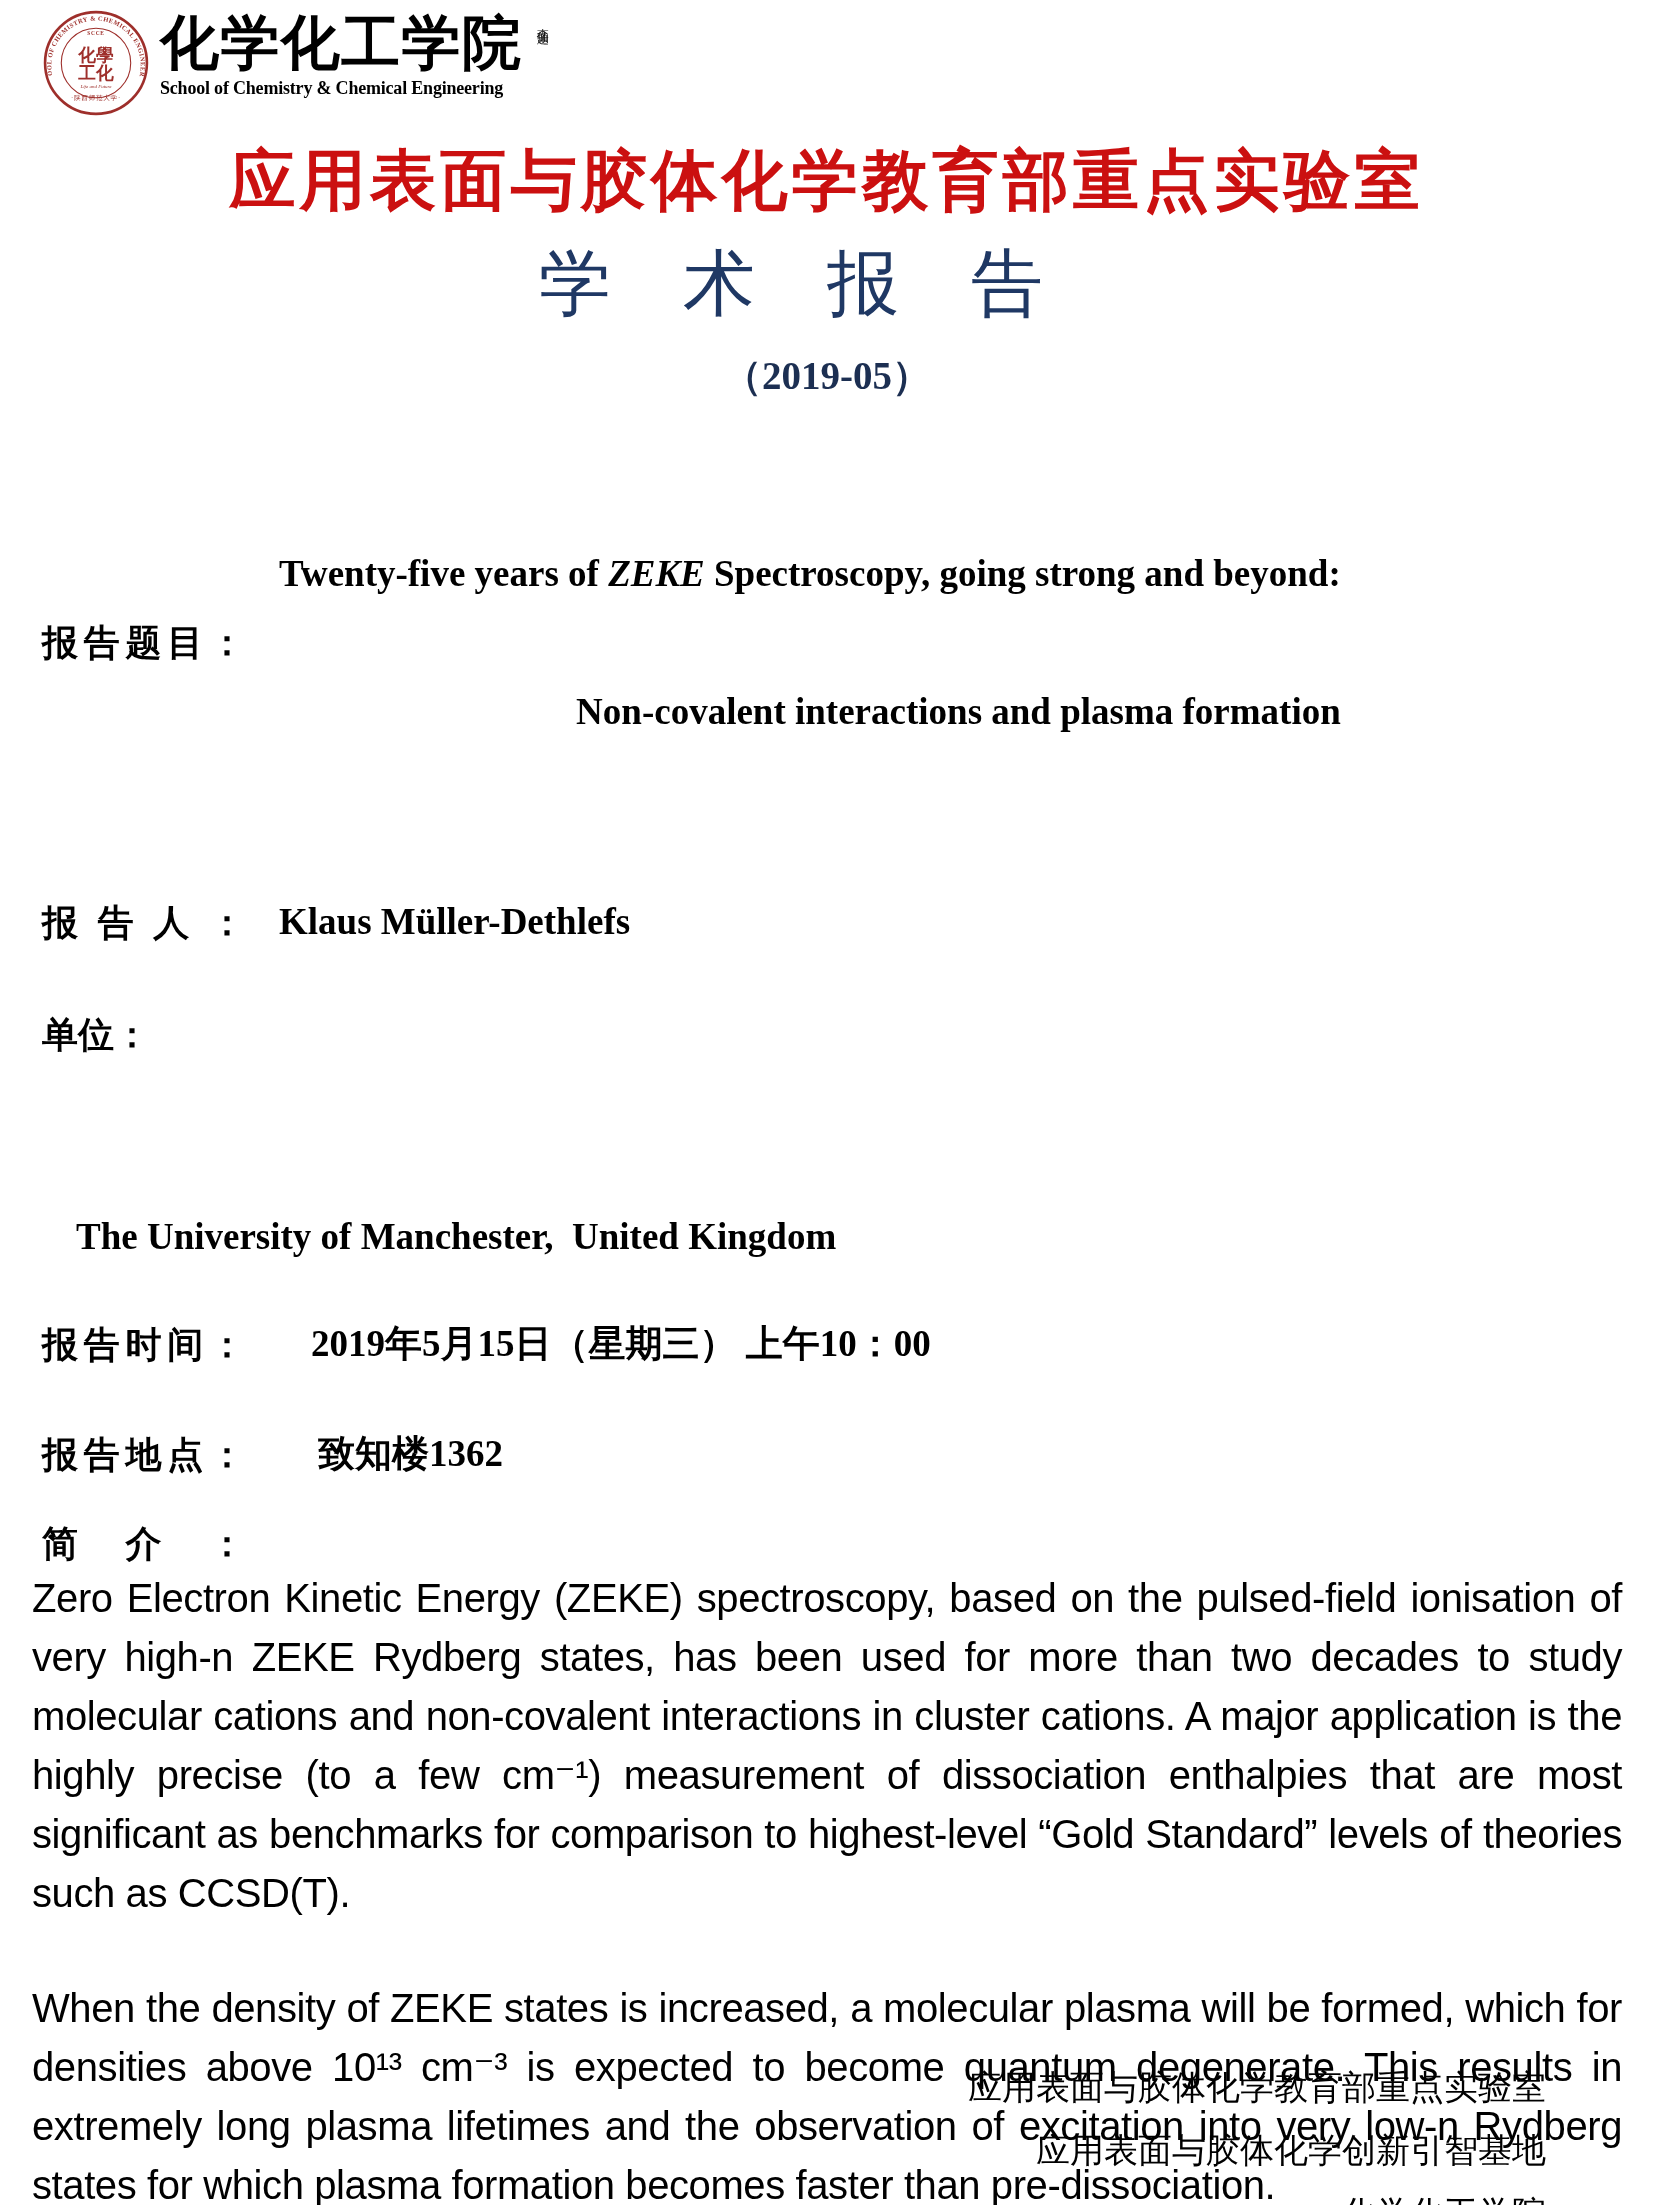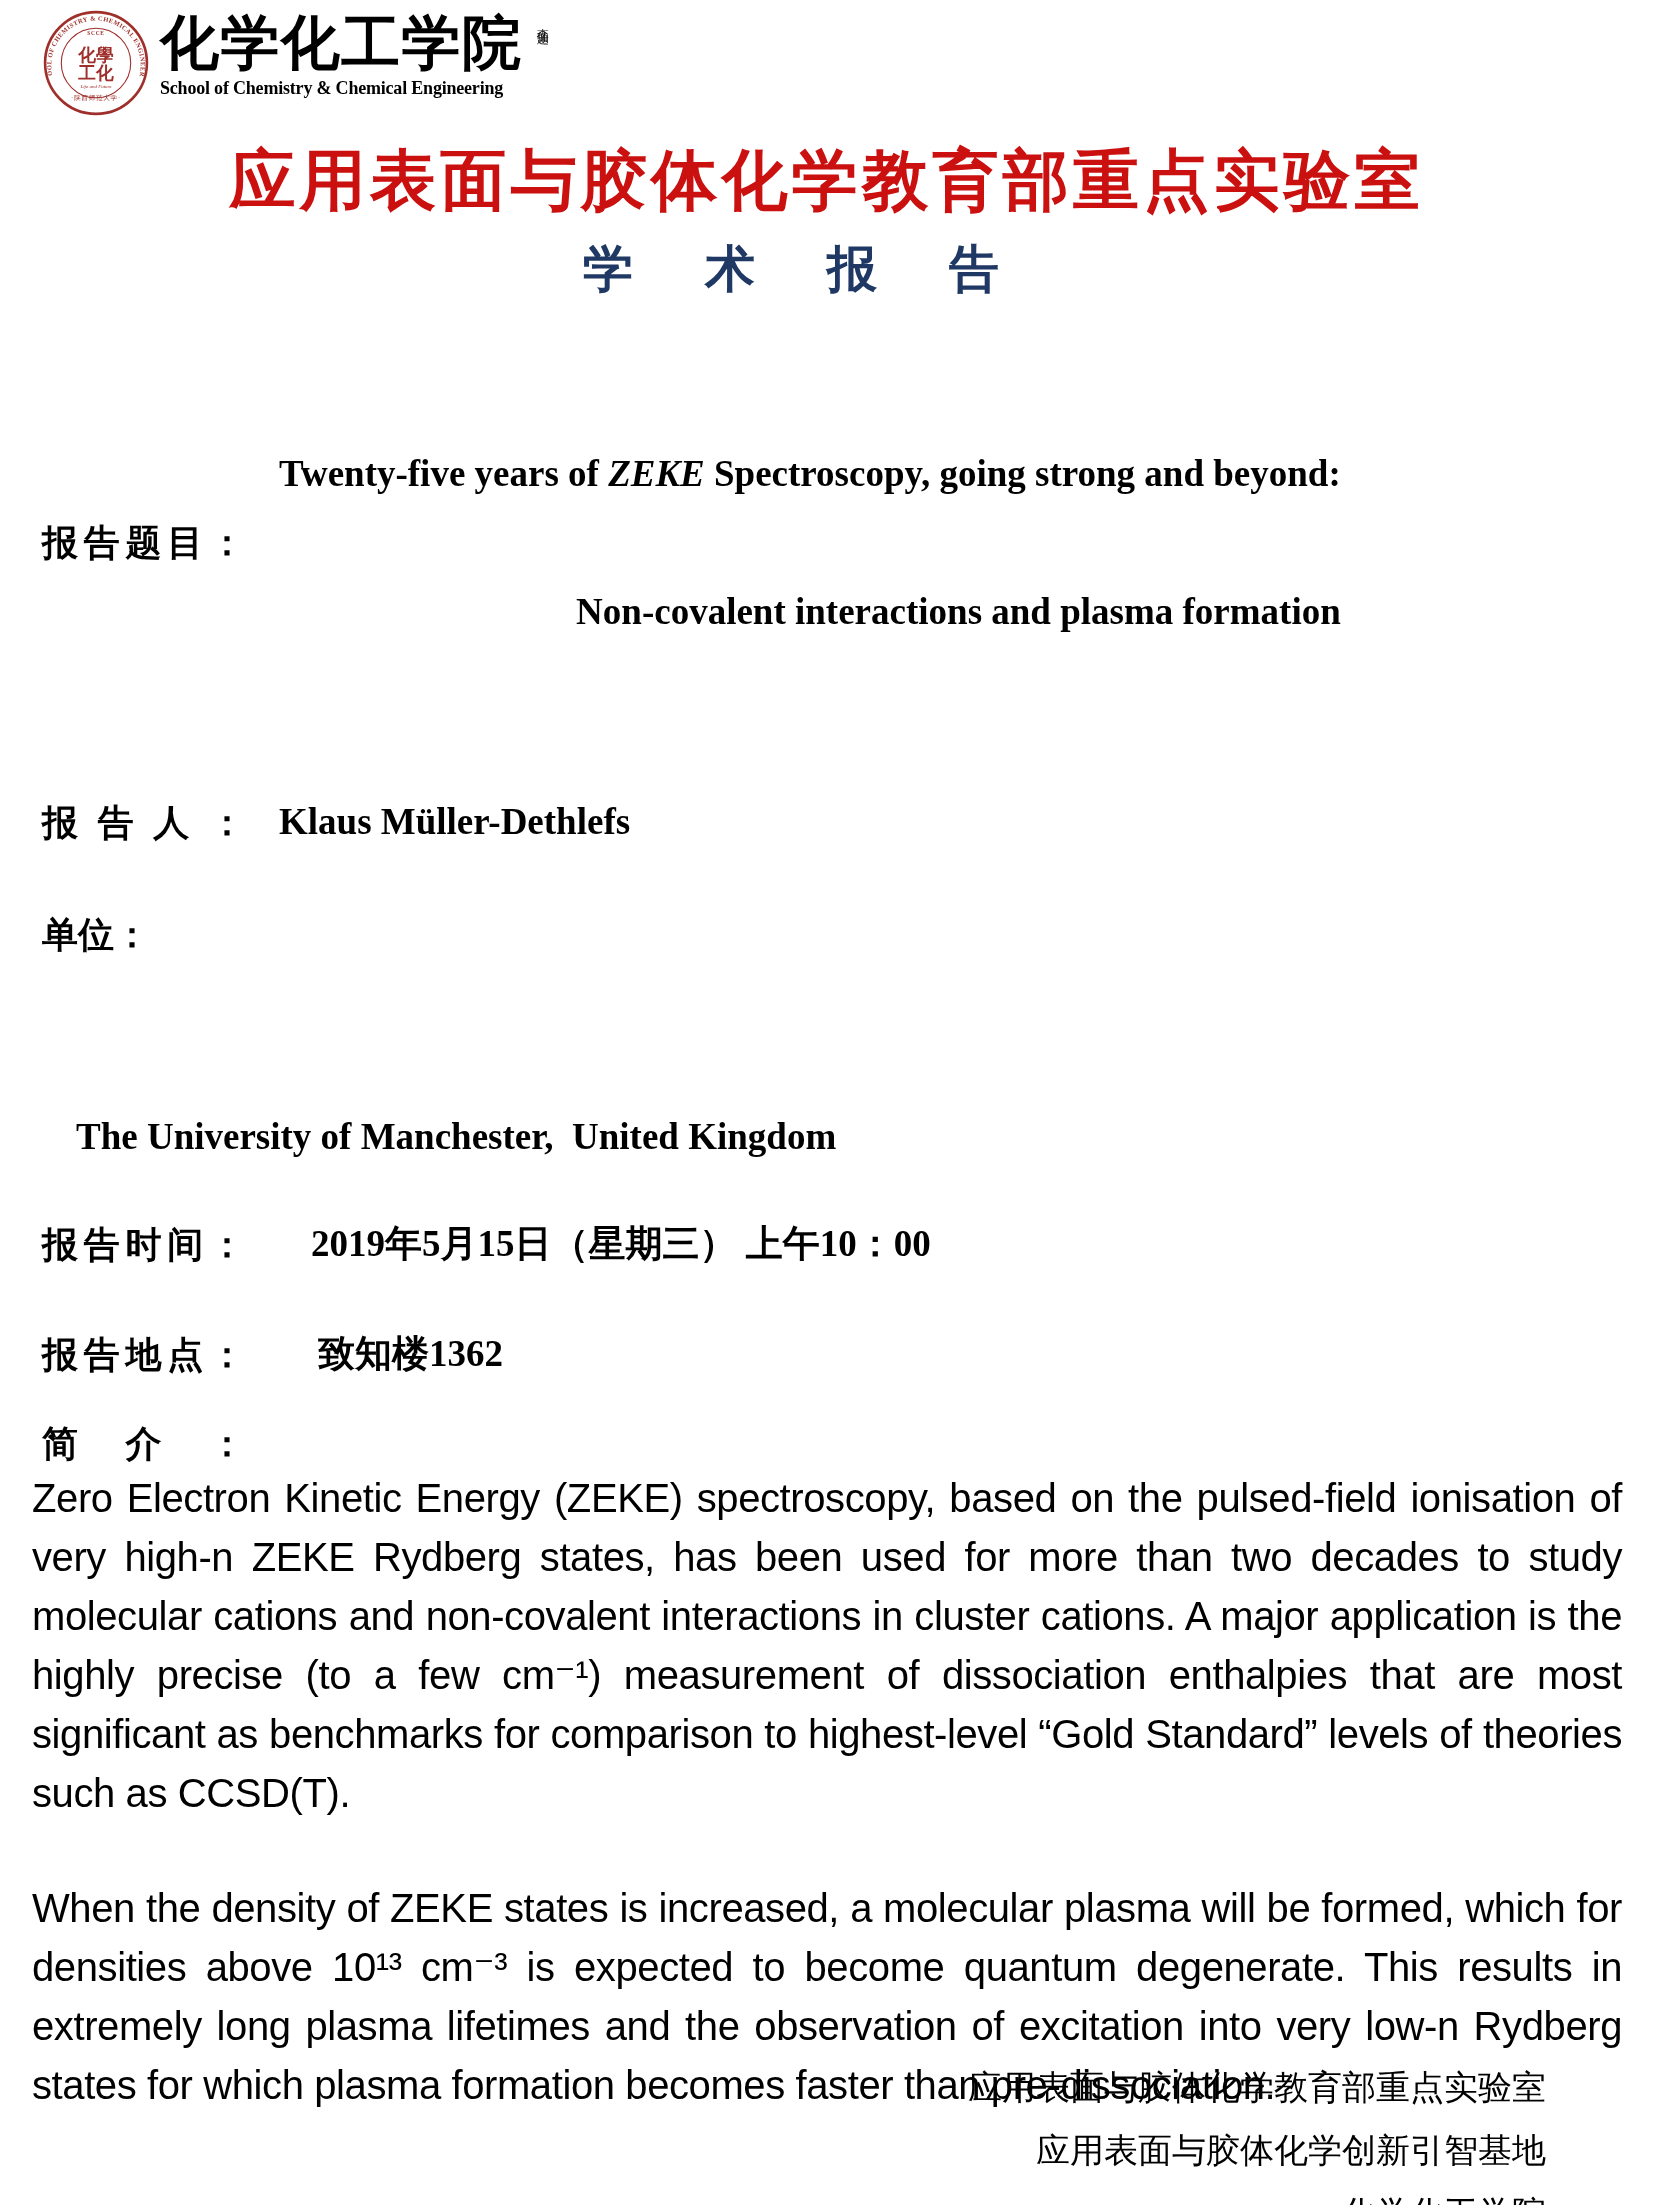--- a/index.html
+++ b/index.html
@@ -59,22 +59,22 @@
     margin:0;
     text-align:center;
     font-size:66px;
     font-weight:bold;
     letter-spacing:4.3px;
     color:var(--color-red,#cb1010);
   }
   .report-type-wrap{text-align:center;margin-top:10px;}
   .report-type{
     display:inline-block;
-    font-size:50px;
-    font-weight:bold;
+    font-size:72px;
+    font-weight:normal;
     letter-spacing:72px;
     margin-right:-72px;
     color:var(--color-navy,#1f3864);
   }
   .issue{
     text-align:center;
     margin-top:17px;
     font-family:"Liberation Serif","DejaVu Serif",serif;
     font-size:39px;
     font-weight:bold;
@@ -162,20 +162,21 @@
       <div class="college-en">School of Chemistry &amp; Chemical Engineering</div>
     </div>
   </header>
 
   <div class="content">
 
     <h1 class="lab-title">应用表面与胶体化学教育部重点实验室</h1>
     <div class="report-type-wrap">
       <h2 class="report-type" style="margin:0;">学术报告</h2>
     </div>
+    <div class="issue">（2019-05）</div>
 
     <section class="info">
 
       <div class="info-row center mt-r1">
         <span class="info-label">报告题目：</span>
         <div class="info-value title-lines">
           <div><span>Twenty-five years of </span><span class="i">ZEKE</span><span> Spectroscopy, going strong and beyond:</span></div>
           <div><span>Non-covalent interactions and plasma formation</span></div>
         </div>
       </div>

